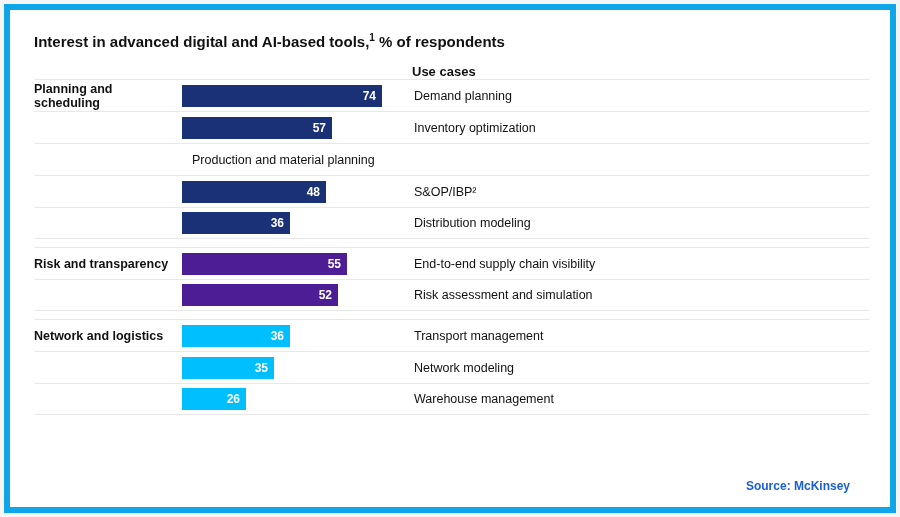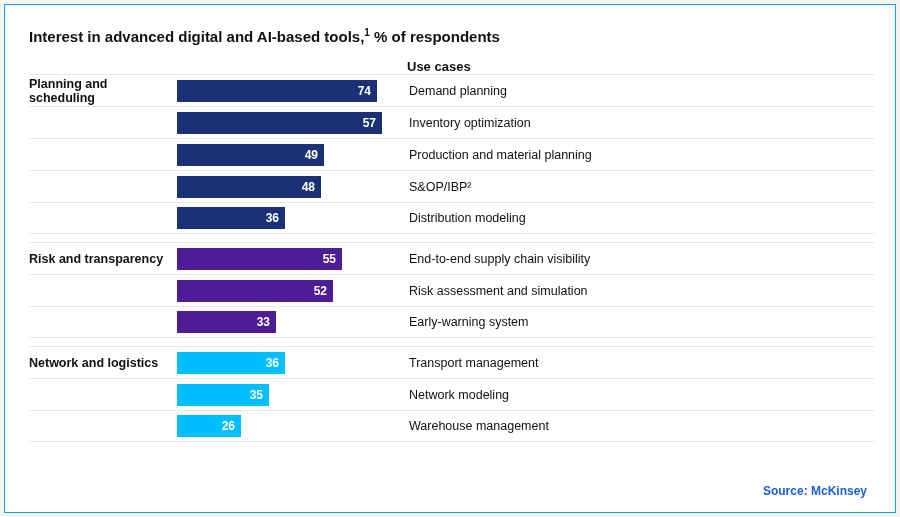--- a/index.html
+++ b/index.html
@@ -8,21 +8,21 @@
       background: #f5f5f5;
       display: flex;
       justify-content: center;
       align-items: center;
       width: 900px;
       height: 517px;
       overflow: hidden;
     }
     .chart-container {
       background: #fff;
-      border: 1px solid #0ea5e9;
+      border: 6px solid #0ea5e9;
       width: 892px;
       height: 509px;
       padding: 22px 20px 16px 24px;
       position: relative;
     }
     .chart-title {
       font-size: 15px;
       font-weight: bold;
       margin-bottom: 14px;
       color: #111;
@@ -97,21 +97,21 @@
       padding-left: 10px;
       font-size: 12.5px;
       color: #111;
     }
     .bar-dark-blue { background-color: #1a3175; }
     .bar-medium-blue { background-color: #4c1d95; }
     .bar-cyan { background-color: #00bfff; }
     .source {
       position: absolute;
       bottom: 14px;
-      right: 28px;
+      right: 40px;
       font-size: 12px;
       color: #1a5fd4;
       font-weight: bold;
     }
     .group-separator {
       height: 6px;
     }
   </style>
 </head>
 <body>
@@ -133,33 +133,28 @@
           <div class="bar-cell">
             <div class="bar bar-dark-blue" style="width: 200px; align-items: center;">
               <span class="bar-value">74</span>
             </div>
           </div>
           <div class="use-case-cell">Demand planning</div>
         </div>
         <div class="row">
           <div class="group-label-cell"></div>
           <div class="bar-cell">
-            <div class="bar bar-dark-blue" style="width: 205px;">
+            <div class="bar bar-dark-blue" style="width: 150px;">
               <span class="bar-value">57</span>
             </div>
           </div>
           <div class="use-case-cell">Inventory optimization</div>
         </div>
         <div class="row">
           <div class="group-label-cell"></div>
-          <div class="bar-cell">
-            <div class="bar bar-dark-blue" style="width: 147px;">
-              <span class="bar-value">49</span>
-            </div>
-          </div>
           <div class="use-case-cell">Production and material planning</div>
         </div>
         <div class="row">
           <div class="group-label-cell"></div>
           <div class="bar-cell">
             <div class="bar bar-dark-blue" style="width: 144px;">
               <span class="bar-value">48</span>
             </div>
           </div>
           <div class="use-case-cell">S&amp;OP/IBP²</div>
@@ -187,29 +182,20 @@
         </div>
         <div class="row">
           <div class="group-label-cell"></div>
           <div class="bar-cell">
             <div class="bar bar-medium-blue" style="width: 156px;">
               <span class="bar-value">52</span>
             </div>
           </div>
           <div class="use-case-cell">Risk assessment and simulation</div>
         </div>
-        <div class="row">
-          <div class="group-label-cell"></div>
-          <div class="bar-cell">
-            <div class="bar bar-medium-blue" style="width: 99px;">
-              <span class="bar-value">33</span>
-            </div>
-          </div>
-          <div class="use-case-cell">Early-warning system</div>
-        </div>
       </div>
       <div class="group-separator"></div>
       <div class="group">
         <div class="row">
           <div class="group-label-cell">Network and logistics</div>
           <div class="bar-cell">
             <div class="bar bar-cyan" style="width: 108px;">
               <span class="bar-value">36</span>
             </div>
           </div>

